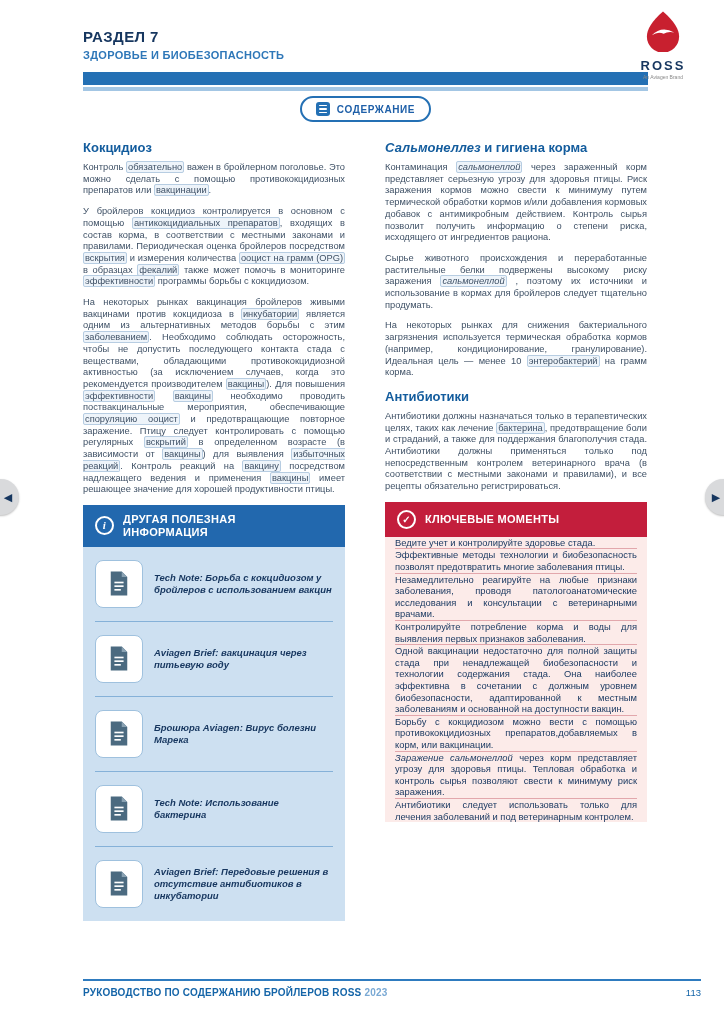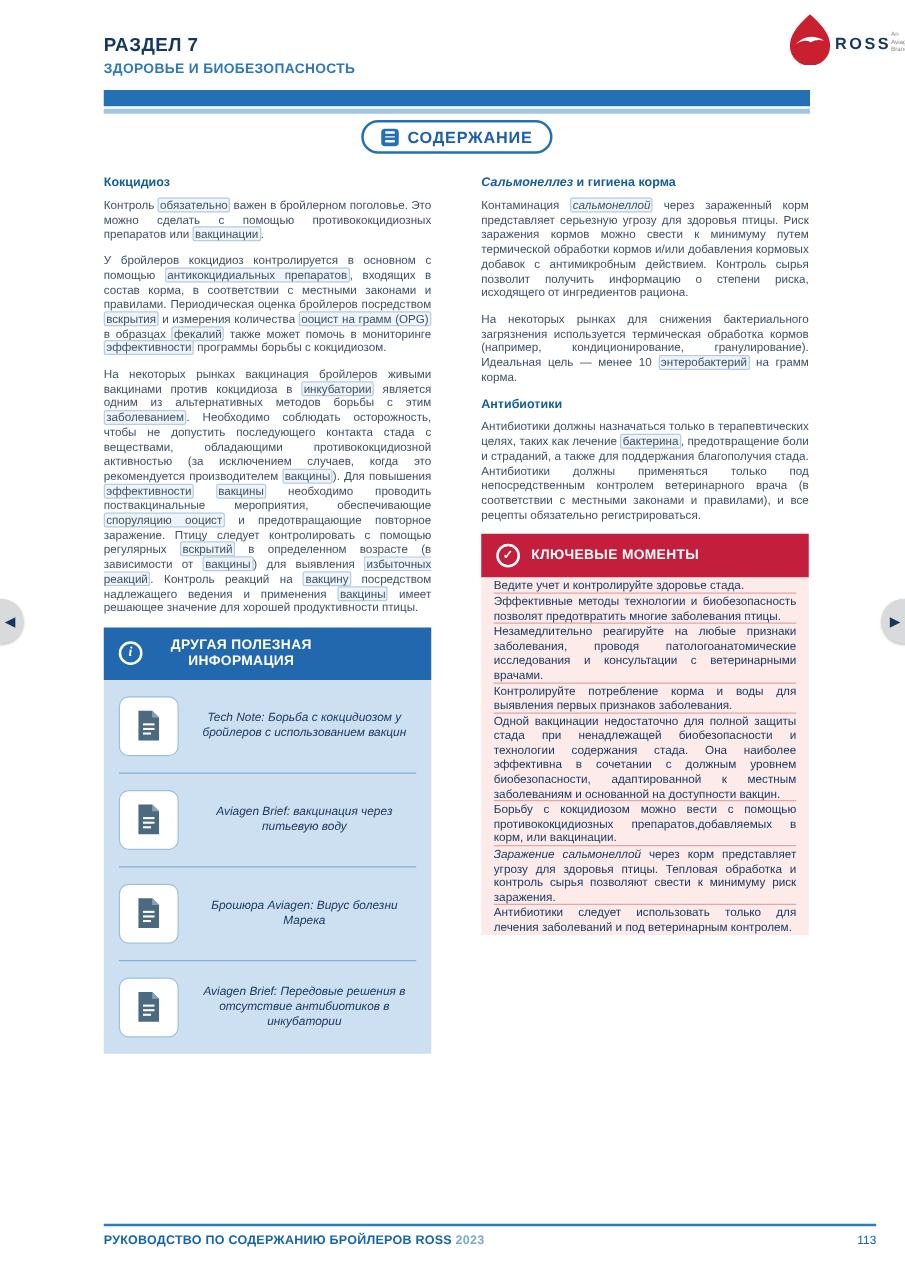--- a/index.html
+++ b/index.html
@@ -7,51 +7,51 @@
   .page{position:relative;width:724px;height:1024px;}
 
   
   .header{padding:28px 0 0 83px;position:relative;}
   .section-label{font-size:15px;font-weight:bold;color:#16365f;letter-spacing:.4px;}
   .section-title{font-size:11px;font-weight:bold;color:#2e77b8;letter-spacing:.3px;margin-top:4px;}
   .bars{width:565px;margin-top:11px;}
   .bar1{height:13px;background:#2470b4;}
   .bar2{height:4px;background:#a3c6e4;margin-top:2px;}
   .toc-row{width:565px;display:flex;justify-content:center;margin-top:5px;}
-  .toc-btn{display:flex;align-items:center;gap:7px;background:#fff;border:2px solid #2470b4;border-radius:14px;padding:4px 14px;color:#1e5fa8;font-size:13px;font-weight:bold;letter-spacing:.6px;cursor:pointer;font-family:"Liberation Sans",sans-serif;}
+  .toc-btn{display:flex;align-items:center;gap:7px;background:#fff;border:2px solid #2470b4;border-radius:14px;padding:4px 14px;color:#1e5fa8;font-size:10px;font-weight:bold;letter-spacing:.6px;cursor:pointer;font-family:"Liberation Sans",sans-serif;}
   .menu-icon{width:14px;height:14px;background:#2470b4;border-radius:3px;display:flex;flex-direction:column;justify-content:center;align-items:center;gap:2px;}
   .menu-icon i{display:block;width:8px;height:1.5px;background:#fff;border-radius:1px;}
 
   
-  .logo{position:absolute;top:10px;right:26px;width:70px;display:flex;flex-direction:row;align-items:center;}
+  .logo{position:absolute;top:10px;right:26px;width:70px;display:flex;flex-direction:column;align-items:center;}
   .logo-brand{font-size:13px;font-weight:bold;color:#16365f;letter-spacing:2px;margin-top:2px;}
   .logo-tagline{font-size:5px;color:#8a8a8a;margin-top:1px;}
 
   
   .columns{display:flex;gap:40px;margin:18px 0 0 83px;width:565px;}
   .col{width:262px;}
-  h2{font-size:10px;font-weight:bold;color:#135c9d;margin:0 0 7px 0;}
+  h2{font-size:13px;font-weight:bold;color:#135c9d;margin:0 0 7px 0;}
   h2.mt{margin-top:10px;}
   .col p{font-size:9.3px;line-height:11.7px;color:#3f5166;margin:0 0 9px 0;text-align:justify;}
   .term{background:#eef4fa;border:1px solid #b7cde2;border-radius:2px;padding:0 1px;cursor:pointer;}
   em{font-style:italic;}
 
   
   .info-box{margin-top:8px;}
   .box-header{display:flex;align-items:center;gap:9px;padding:8px 12px;font-weight:bold;color:#fff;font-size:11px;line-height:13px;letter-spacing:.3px;}
   .info-header{background:#2268ae;}
   .kp-header{background:#c31e3c;}
   .circle-i{flex:none;width:15px;height:15px;border:2px solid #fff;border-radius:50%;display:flex;align-items:center;justify-content:center;font-family:"Liberation Serif",serif;font-style:italic;font-weight:bold;font-size:11px;color:#fff;}
   .circle-check{flex:none;width:15px;height:15px;border:2px solid #fff;border-radius:50%;display:flex;align-items:center;justify-content:center;font-size:10px;color:#fff;font-weight:bold;}
-  .box-title-narrow{max-width:140px;text-align:center;}
+  .box-title-narrow{max-width:140px;}
   .info-body{background:#cde0f1;padding:0 12px;}
   .info-item{display:flex;align-items:center;gap:11px;padding:13px 0;border-bottom:1px solid #85b1d8;cursor:pointer;}
   .info-item:last-child{border-bottom:none;}
   .doc-tile{flex:none;width:46px;height:46px;background:#fff;border:1px solid #9fc1de;border-radius:8px;display:flex;align-items:center;justify-content:center;}
-  .info-label{font-size:9.5px;line-height:12px;font-weight:normal;font-style:italic;color:#16365f;text-align:center;}
+  .info-label{font-size:9.5px;line-height:12px;font-weight:bold;font-style:italic;color:#16365f;}
 
   
   .kp-body{background:#fcebe9;padding:0 10px;}
   .kp-item{padding:0 0;border-bottom:1px solid #e2a7ac;font-size:9.4px;line-height:11.6px;font-weight:normal;color:#16365f;text-align:justify;}
   .kp-item:last-child{border-bottom:none;}
 
   
   .edge-nav{position:absolute;width:36px;height:36px;border-radius:50%;background:#d9dadc;box-shadow:0 1px 2px rgba(0,0,0,.25);display:flex;align-items:center;justify-content:center;cursor:pointer;top:479px;}
   .edge-nav.prev{left:-17px;}
   .edge-nav.next{right:-17px;}
@@ -155,29 +155,42 @@
           <div class="info-item">
             <span class="doc-tile">
               <svg width="22" height="27" viewBox="0 0 24 28">
                   <path d="M3 1h12l6 6v20H3z" fill="#4b6a80"></path>
                   <path d="M15 1l6 6h-6z" fill="#8aa2b3"></path>
                   <rect x="7" y="12" width="10" height="1.8" fill="#fff"></rect>
                   <rect x="7" y="16" width="10" height="1.8" fill="#fff"></rect>
                   <rect x="7" y="20" width="7" height="1.8" fill="#fff"></rect>
                 </svg>
             </span>
+            <span class="info-label">Tech Note: Использование бактерина</span>
+          </div>
+          <div class="info-item">
+            <span class="doc-tile">
+              <svg width="22" height="27" viewBox="0 0 24 28">
+                  <path d="M3 1h12l6 6v20H3z" fill="#4b6a80"></path>
+                  <path d="M15 1l6 6h-6z" fill="#8aa2b3"></path>
+                  <rect x="7" y="12" width="10" height="1.8" fill="#fff"></rect>
+                  <rect x="7" y="16" width="10" height="1.8" fill="#fff"></rect>
+                  <rect x="7" y="20" width="7" height="1.8" fill="#fff"></rect>
+                </svg>
+            </span>
             <span class="info-label">Aviagen Brief: Передовые решения в отсутствие антибиотиков в инкубатории</span>
           </div>
         </div>
       </div>
     </div>
 
     <div class="col">
       <h2><em>Сальмонеллез</em> и гигиена корма</h2>
       <p>Контаминация <span class="term"><em>сальмонеллой</em></span> через зараженный корм представляет серьезную угрозу для здоровья птицы. Риск заражения кормов можно свести к минимуму путем термической обработки кормов и/или добавления кормовых добавок с антимикробным действием. Контроль сырья позволит получить информацию о степени риска, исходящего от ингредиентов рациона.</p>
+      <p>Сырье животного происхождения и переработанные растительные белки подвержены высокому риску заражения <span class="term"><em>сальмонеллой</em></span> , поэтому их источники и использование в кормах для бройлеров следует тщательно продумать.</p>
       <p>На некоторых рынках для снижения бактериального загрязнения используется термическая обработка кормов (например, кондиционирование, гранулирование). Идеальная цель — менее 10 <span class="term">энтеробактерий</span> на грамм корма.</p>
 
       <h2 class="mt">Антибиотики</h2>
       <p>Антибиотики должны назначаться только в терапевтических целях, таких как лечение <span class="term">бактерина</span>, предотвращение боли и страданий, а также для поддержания благополучия стада. Антибиотики должны применяться только под непосредственным контролем ветеринарного врача (в соответствии с местными законами и правилами), и все рецепты обязательно регистрироваться.</p>
 
       <div class="kp-box">
         <div class="box-header kp-header">
           <span class="circle-check">✓</span>
           <span>КЛЮЧЕВЫЕ МОМЕНТЫ</span>
         </div>

